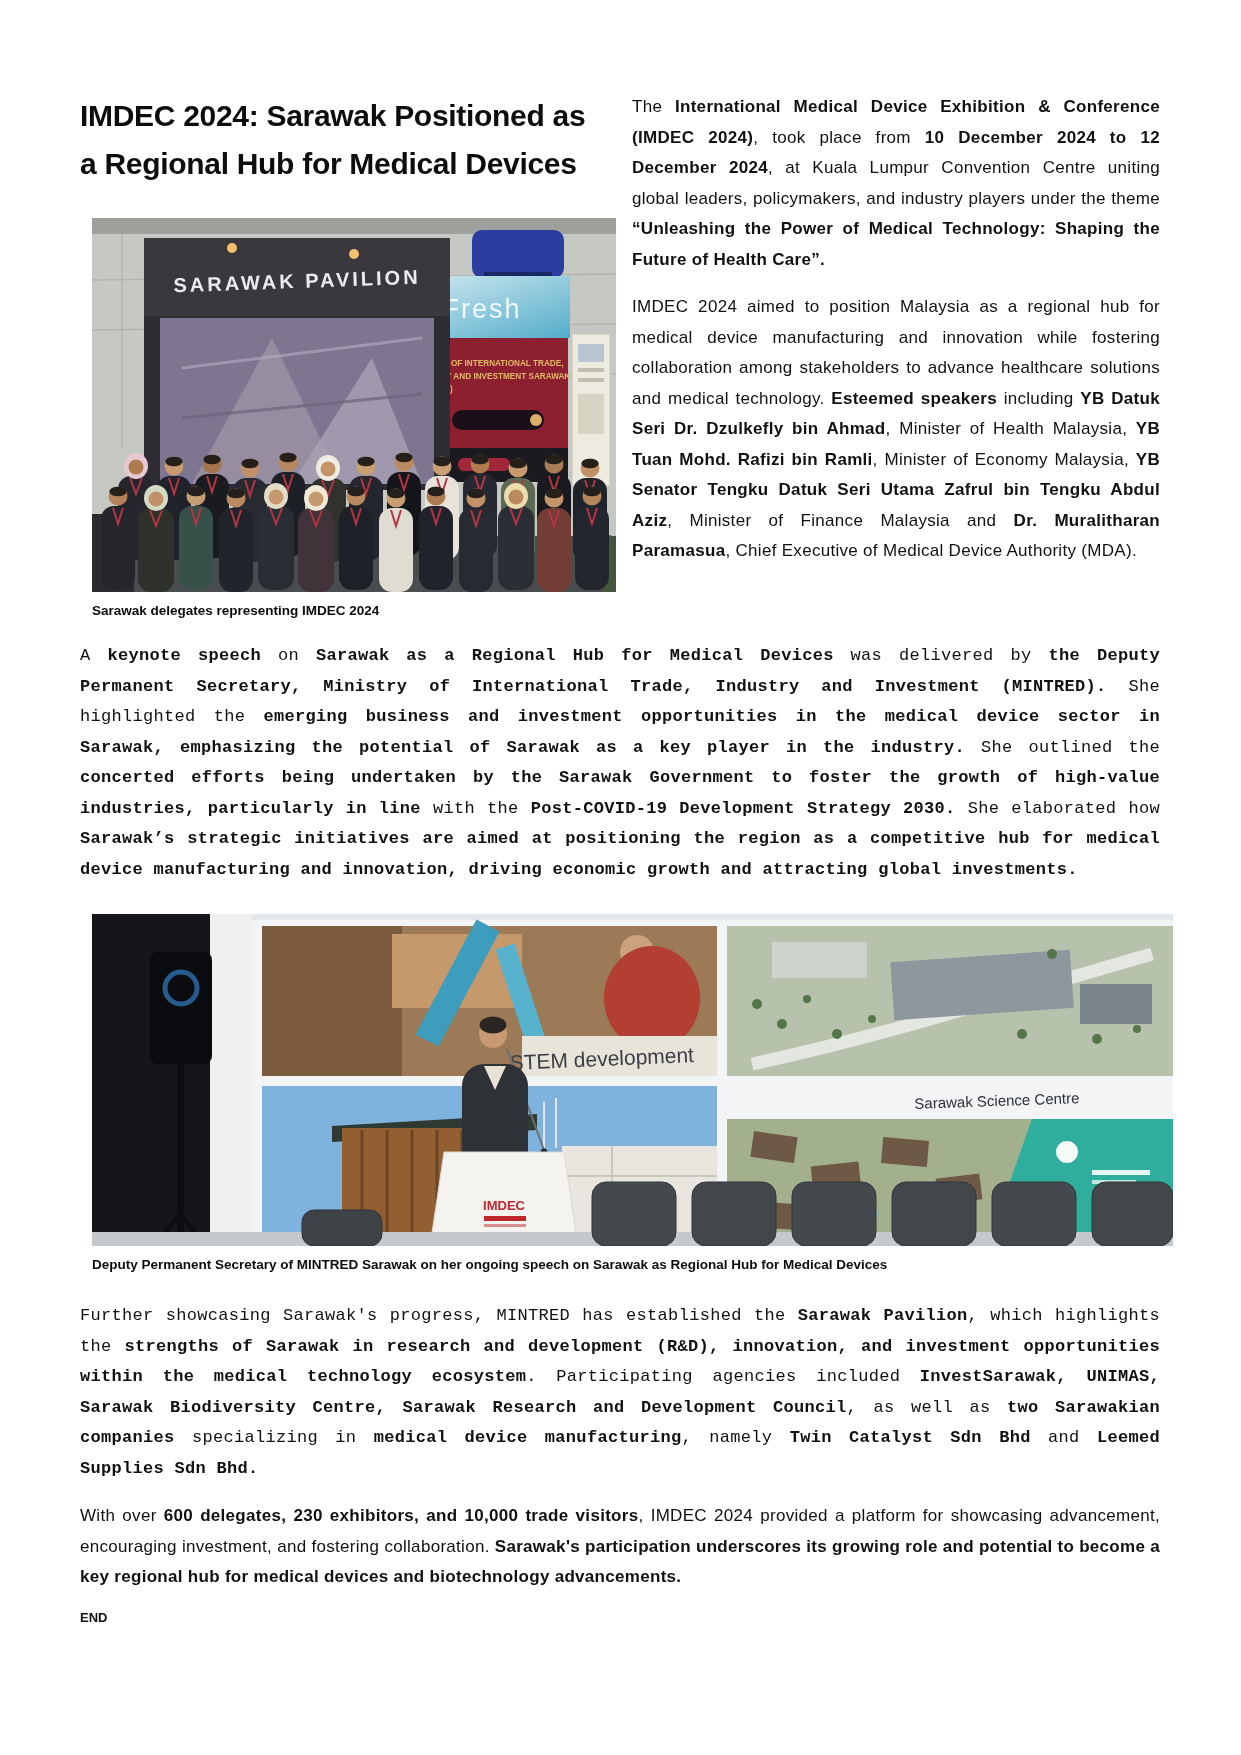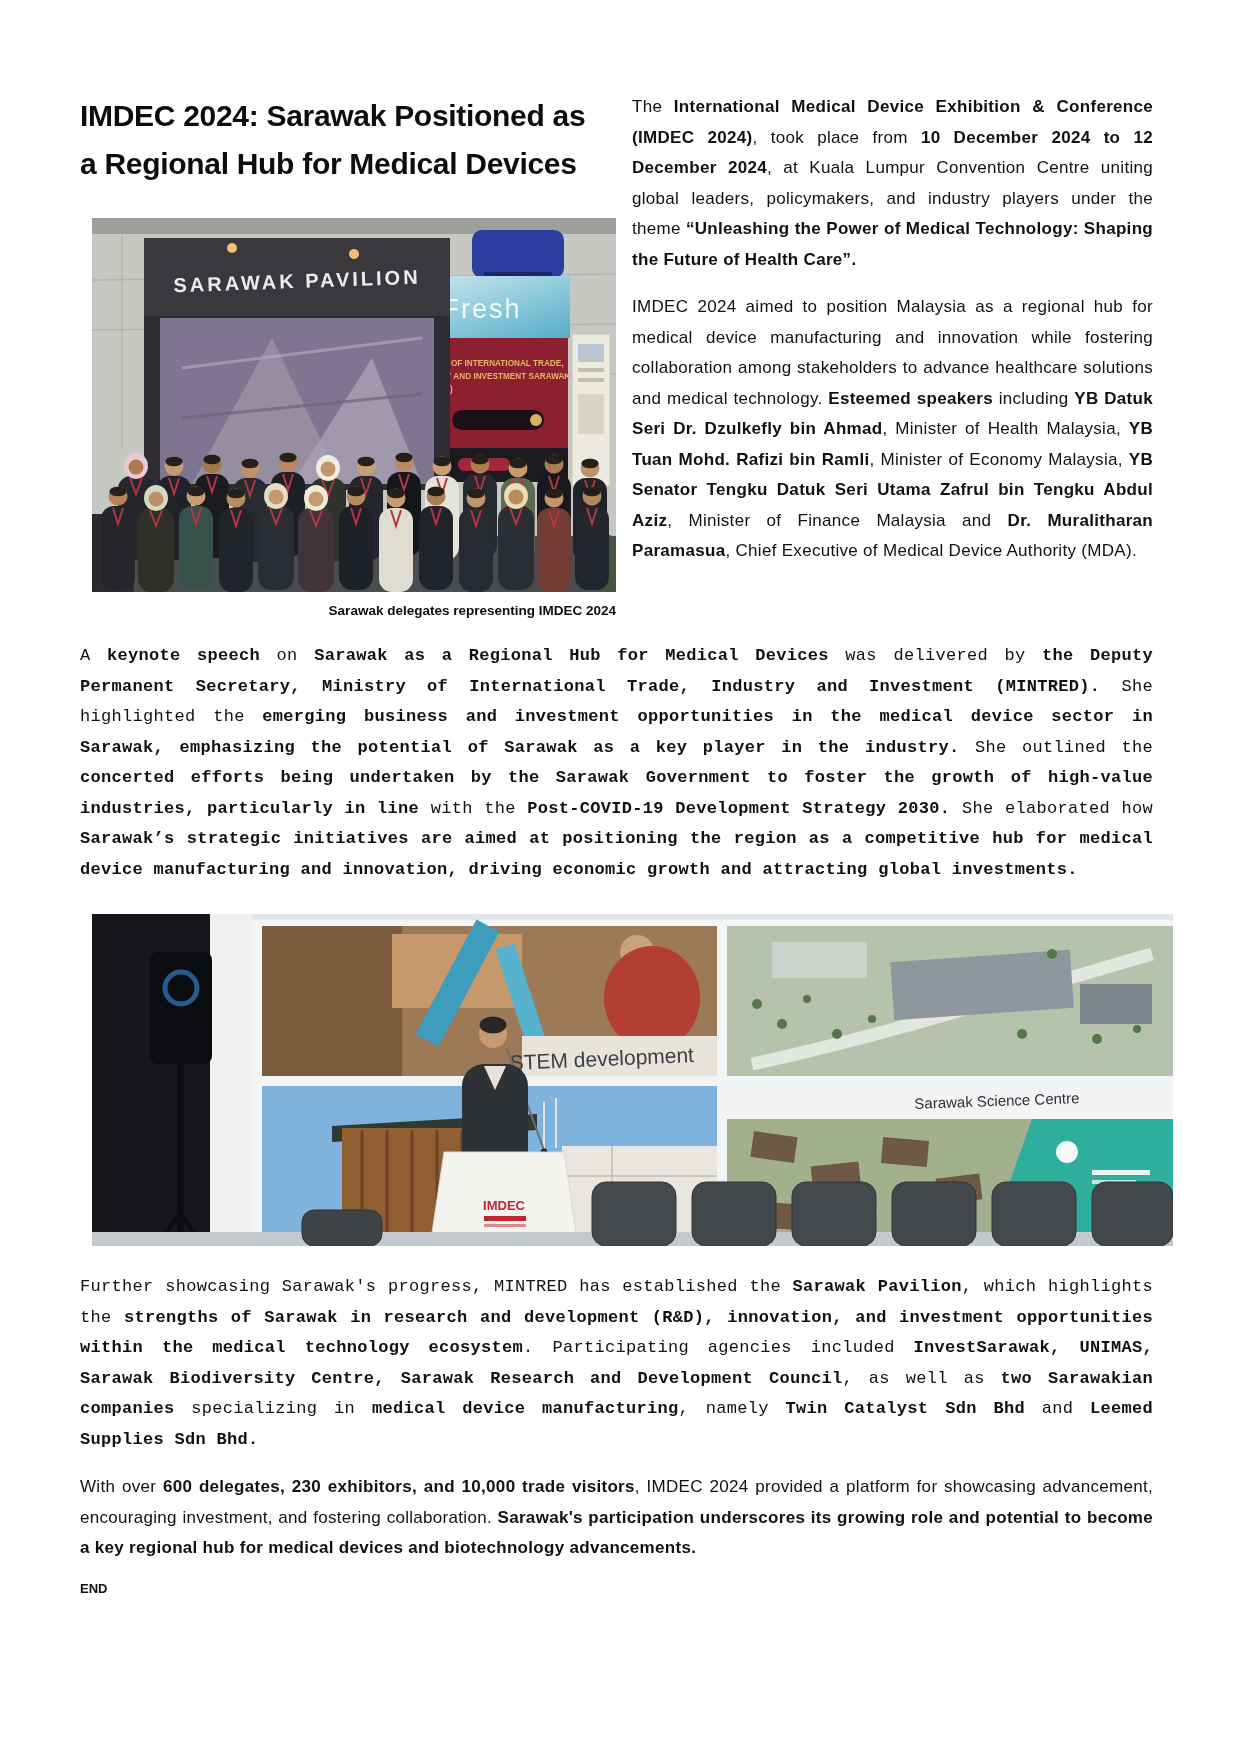--- a/index.html
+++ b/index.html
@@ -4,22 +4,22 @@
 <style>
   html,body{margin:0;padding:0;background:#ffffff;}
   body{width:1241px;font-family:"Liberation Sans","DejaVu Sans",sans-serif;color:#111;}
   .page{width:1241px;height:1755px;overflow:hidden;box-sizing:border-box;padding:92px 80px 0 80px;background:#fff;border-radius:24px;}
   h1.headline{margin:0 0 18px 0;width:556px;font-size:30px;line-height:48px;font-weight:700;letter-spacing:-0.3px;color:#0d0d0d;}
   h1.headline span{display:block;}
   .lead{float:left;width:552px;}
   figure{margin:0;padding:12px;}
   .photo1-fig{margin:4px 0 0 0;width:524px;}
   .photo2-fig{clear:both;margin:10px 0 6px 0;width:1081px;}
-  figcaption{font-size:13.5px;font-weight:700;text-align:right;line-height:20px;margin-top:9px;color:#0d0d0d;}
-  .para{font-size:17px;line-height:30.5px;text-align:justify;margin:0 8px 17px 0;letter-spacing:0.3px;}
+  figcaption{font-size:13.5px;font-weight:700;text-align:left;line-height:20px;margin-top:9px;color:#0d0d0d;}
+  .para{font-size:17px;line-height:30.5px;text-align:justify;margin:0 1px 17px 0;letter-spacing:0.3px;}
   .para .b{font-weight:700;}
   .kicker{clear:both;padding-top:8px;font-family:Liberation Mono, monospace;}
   .end-label{font-size:13px;font-weight:700;margin:14px 0 0 0;}
   .pub-date{font-size:13.5px;font-weight:700;margin:26px 0 0 0;}
   svg{display:block;}
   svg text{font-family:"Liberation Sans","DejaVu Sans",sans-serif;}
 </style>
 </head>
 <body>
 
@@ -248,20 +248,21 @@
         <rect x="0" y="318" width="1081" height="14" fill="#c6c9cc"></rect>
         <rect x="500" y="268" width="84" height="64" rx="14" fill="#44494e" stroke="#32363a"></rect>
         <rect x="600" y="268" width="84" height="64" rx="14" fill="#42474c" stroke="#32363a"></rect>
         <rect x="700" y="268" width="84" height="64" rx="14" fill="#44494e" stroke="#32363a"></rect>
         <rect x="800" y="268" width="84" height="64" rx="14" fill="#42474c" stroke="#32363a"></rect>
         <rect x="900" y="268" width="84" height="64" rx="14" fill="#44494e" stroke="#32363a"></rect>
         <rect x="1000" y="268" width="81" height="64" rx="14" fill="#42474c" stroke="#32363a"></rect>
         <rect x="210" y="296" width="80" height="36" rx="12" fill="#3e4348" stroke="#2f3337"></rect>
       </g>
     </svg>
+    <figcaption>Deputy Permanent Secretary of MINTRED Sarawak on her ongoing speech on Sarawak as Regional Hub for Medical Devices</figcaption>
   </figure>
 
   <p class="para kicker"><span>Further showcasing Sarawak's progress, MINTRED has established the </span><span class="b">Sarawak Pavilion</span><span>, which highlights the </span><span class="b">strengths of Sarawak in research and development (R&amp;D), innovation, and investment opportunities within the medical technology ecosystem</span><span>. Participating agencies included </span><span class="b">InvestSarawak, UNIMAS, Sarawak Biodiversity Centre, Sarawak Research and Development Council</span><span>, as well as </span><span class="b">two Sarawakian companies</span><span> specializing in </span><span class="b">medical device manufacturing</span><span>, namely </span><span class="b">Twin Catalyst Sdn Bhd</span><span> and </span><span class="b">Leemed Supplies Sdn Bhd.</span></p>
   <p class="para"><span>With over </span><span class="b">600 delegates, 230 exhibitors, and 10,000 trade visitors</span><span>, IMDEC 2024 provided a platform for showcasing advancement, encouraging investment, and fostering collaboration. </span><span class="b">Sarawak's participation underscores its growing role and potential to become a key regional hub for medical devices and biotechnology advancements.</span></p>
 
   <p class="end-label">END</p>
 
 </div>
 
 </body></html>

